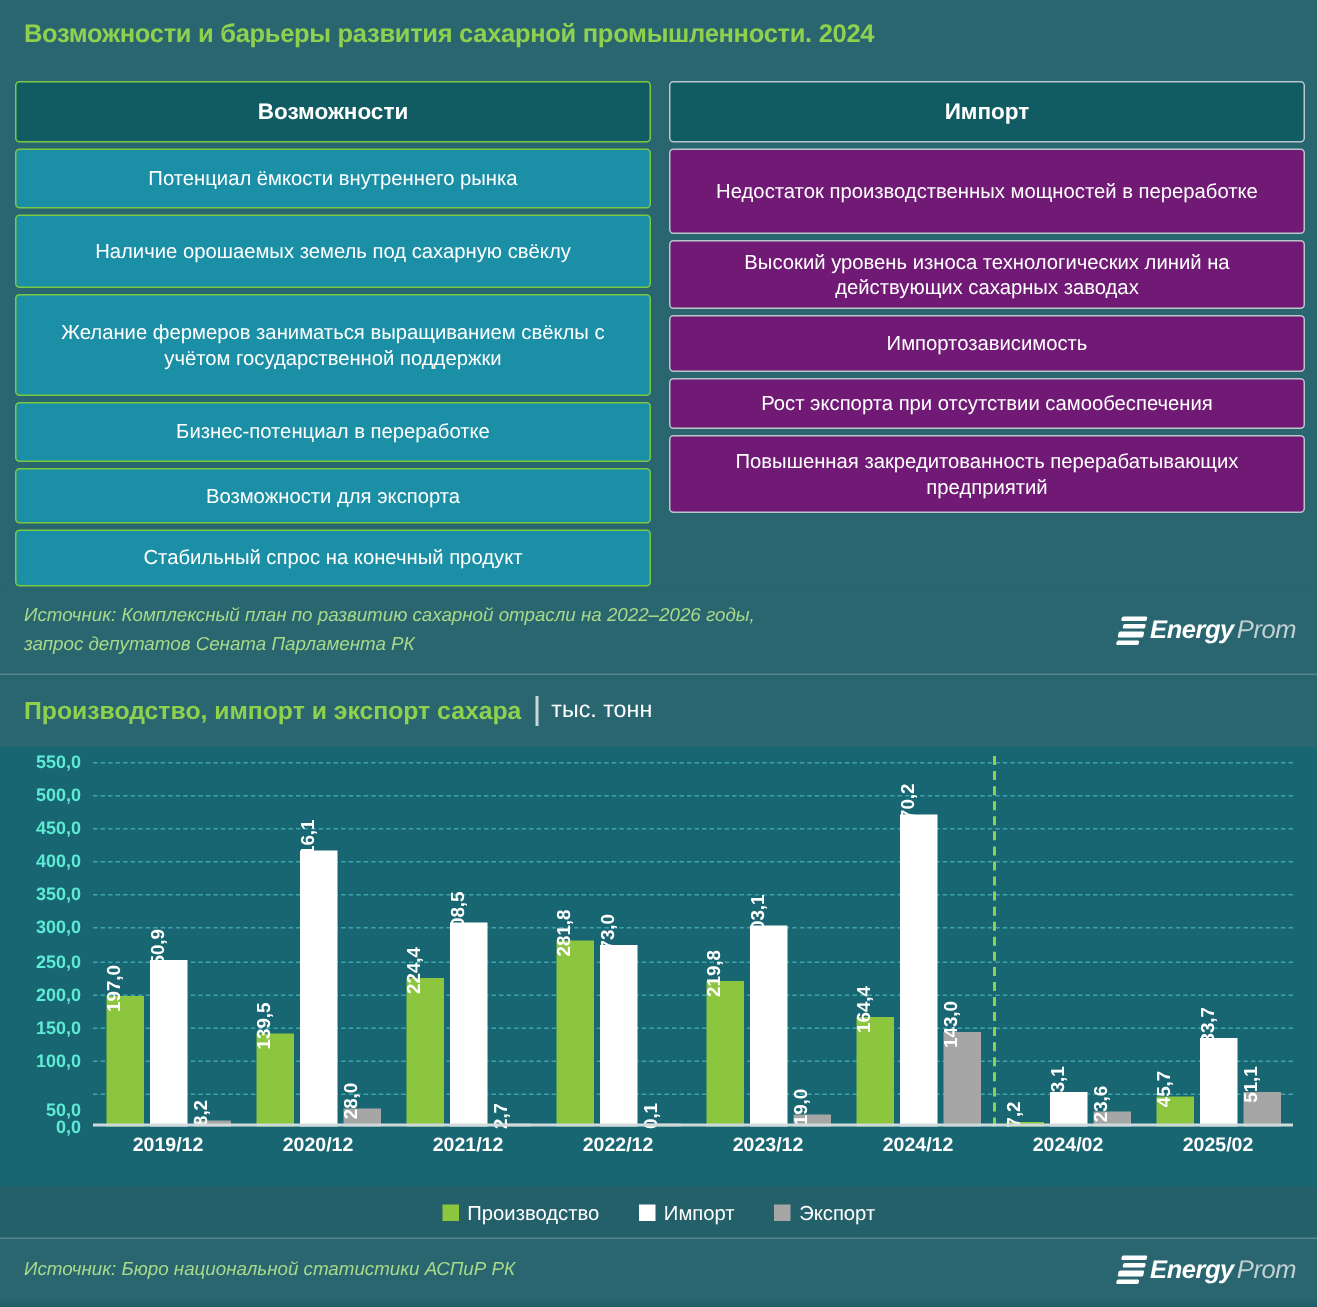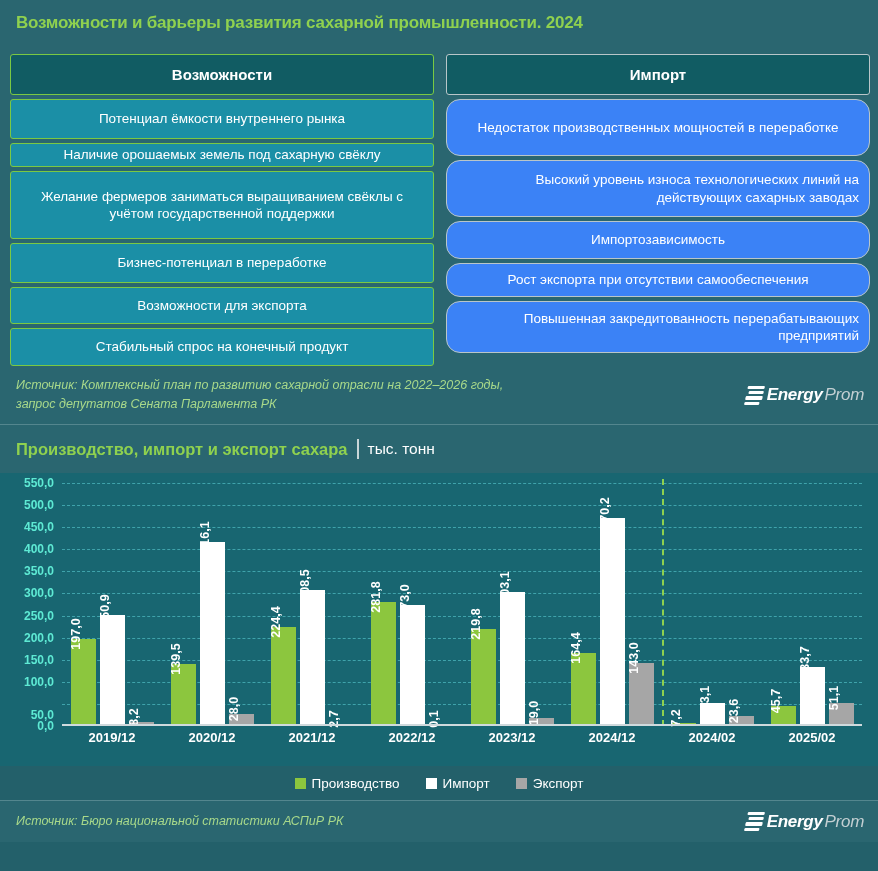--- a/index.html
+++ b/index.html
@@ -83,24 +83,23 @@
     border: 1.5px solid #7ac943;
     border-radius: 3px;
   }
   
   .panel-right .panel-head {
     background: #115c63;
     border: 1.5px solid #b9c6c9;
     border-radius: 3px;
   }
   .panel-right .panel-item {
-    background: #3b82f6;
+    background: #701a75;
     border: 1.5px solid #b9c6c9;
-    border-radius: 14px;
-    text-align: right;
+    border-radius: 3px;
   }
 
   
   .source-bar {
     display: flex;
     align-items: center;
     justify-content: space-between;
     padding: 7px 14px 7px 16px;
     box-sizing: border-box;
     background: #2a6670;
@@ -328,31 +327,31 @@
 <div class="page">
 
   <div class="top-title-bar">
     <div class="top-title">Возможности и барьеры развития сахарной промышленности. 2024</div>
   </div>
 
   <div class="panels">
     <div class="panel panel-left">
       <div class="panel-head">Возможности</div>
       <div class="panel-item" style="height:40px">Потенциал ёмкости внутреннего рынка</div>
-      <div class="panel-item" style="height:24px">Наличие орошаемых земель под сахарную свёклу</div>
+      <div class="panel-item" style="height:49px">Наличие орошаемых земель под сахарную свёклу</div>
       <div class="panel-item" style="height:68px">Желание фермеров заниматься выращиванием свёклы с учётом государственной поддержки</div>
       <div class="panel-item" style="height:40px">Бизнес-потенциал в переработке</div>
       <div class="panel-item" style="height:37px">Возможности для экспорта</div>
       <div class="panel-item" style="height:38px">Стабильный спрос на конечный продукт</div>
     </div>
 
     <div class="panel panel-right">
       <div class="panel-head">Импорт</div>
       <div class="panel-item" style="height:57px">Недостаток производственных мощностей в переработке</div>
-      <div class="panel-item" style="height:57px">Высокий уровень износа технологических линий на действующих сахарных заводах</div>
+      <div class="panel-item" style="height:46px">Высокий уровень износа технологических линий на действующих сахарных заводах</div>
       <div class="panel-item" style="height:38px">Импортозависимость</div>
       <div class="panel-item" style="height:34px">Рост экспорта при отсутствии самообеспечения</div>
       <div class="panel-item" style="height:52px">Повышенная закредитованность перерабатывающих предприятий</div>
     </div>
   </div>
 
   <div class="source-bar top-src">
     <div class="source-text">Источник: Комплексный план по развитию сахарной отрасли на 2022–2026 годы,
 запрос депутатов Сената Парламента РК</div>
     <div class="logo">

